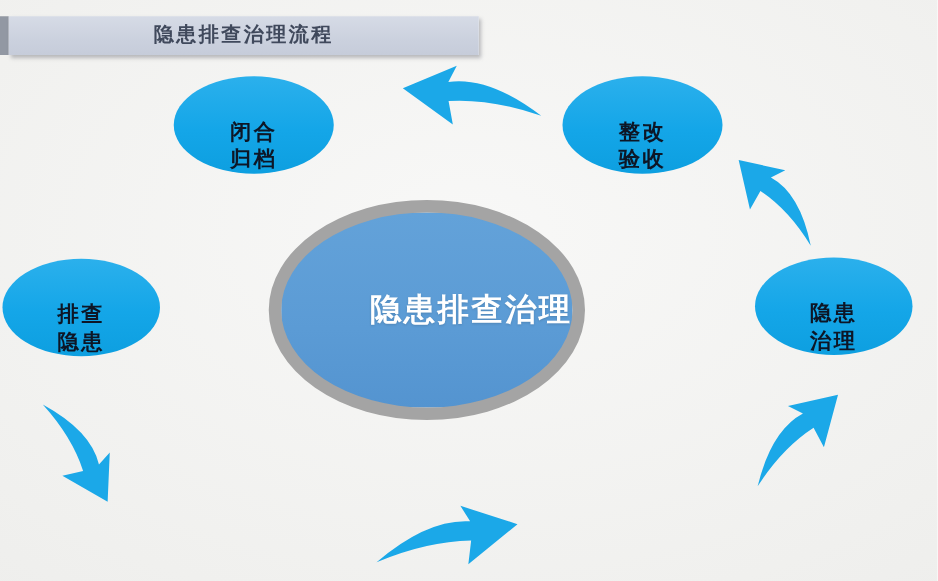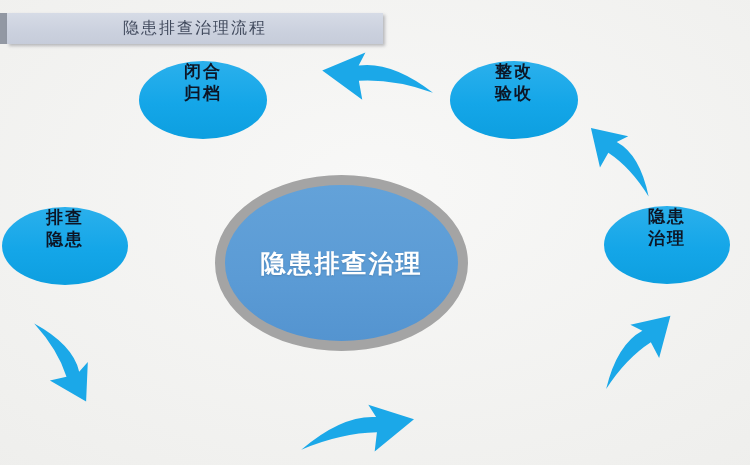--- a/index.html
+++ b/index.html
@@ -15,43 +15,43 @@
     position:absolute;left:0;top:13px;width:7px;height:31px;
     background:#9298a3;
   }
   .header{
     position:absolute;left:7px;top:13px;width:376px;height:31px;
     background:linear-gradient(180deg,#d6dbe6 0%,#cbd1de 60%,#c6ccda 100%);
     box-shadow:2px 2px 3px rgba(110,112,122,.45);
     display:flex;align-items:center;justify-content:center;
   }
   .header span{
-    font-size:16px;color:#40495c;letter-spacing:2px;font-weight:400;
+    font-size:16px;color:#40495c;letter-spacing:2px;font-weight:700;
   }
 
   
   .center-ellipse{
-    position:absolute;left:215px;top:175px;width:253px;height:176px;
+    position:absolute;left:215px;top:160px;width:253px;height:176px;
     box-sizing:border-box;border-radius:50%;
     border:10px solid #a4a4a4;
     background:linear-gradient(180deg,#63a2d9 0%,#5b9bd5 60%,#5494d0 100%);
-    display:flex;align-items:center;justify-content:center;
+    display:flex;align-items:center;justify-content:flex-end;
   }
   .center-text{
     text-align:center;color:#ffffff;font-weight:700;
     font-size:25px;line-height:33px;letter-spacing:2px;
     text-shadow:0 1px 2px rgba(0,0,0,.15);
   }
   .center-text span{display:block;}
 
   
   .node{
     position:absolute;width:128px;height:78px;border-radius:50%;
     background:linear-gradient(180deg,#2bb0ec 0%,#14a6e8 55%,#0d9fe0 100%);
-    display:flex;align-items:flex-start;justify-content:center;
+    display:flex;align-items:flex-end;justify-content:center;
   }
   .node .lbl{
     text-align:center;color:#0d1626;font-weight:700;
     font-size:17px;line-height:22px;letter-spacing:2px;
   }
   .node .lbl span{display:block;}
   .n-archive {left:139px;top:61px;}
   .n-rectify {left:450px;top:61px;}
   .n-invest  {left:2px;  top:207px;width:126px;}
   .n-treat   {left:604px;top:206px;width:126px;}

